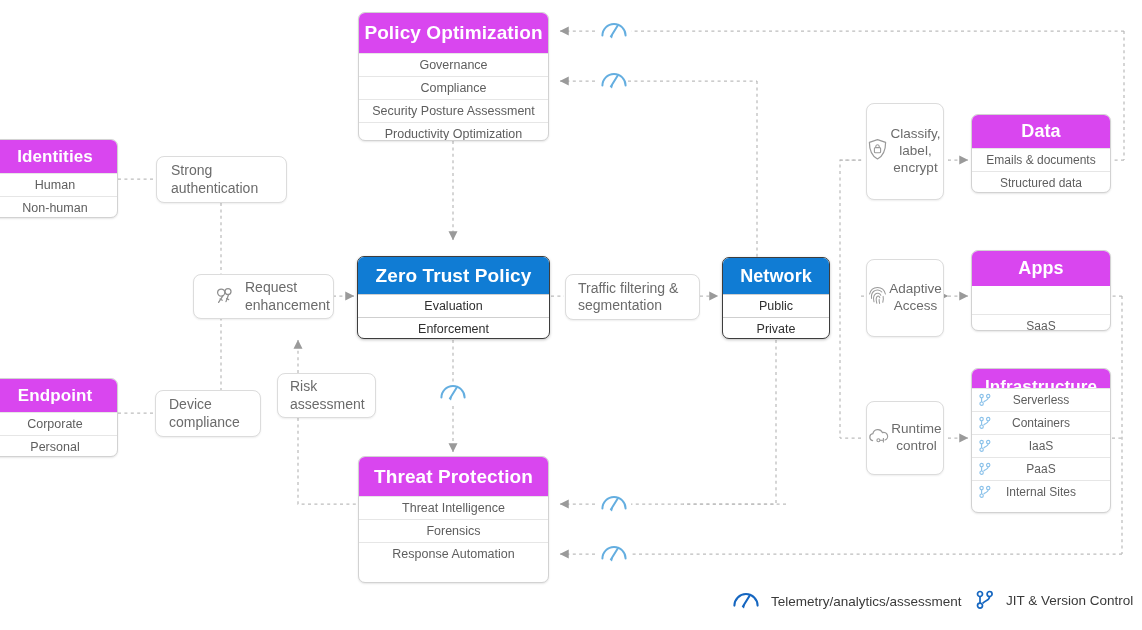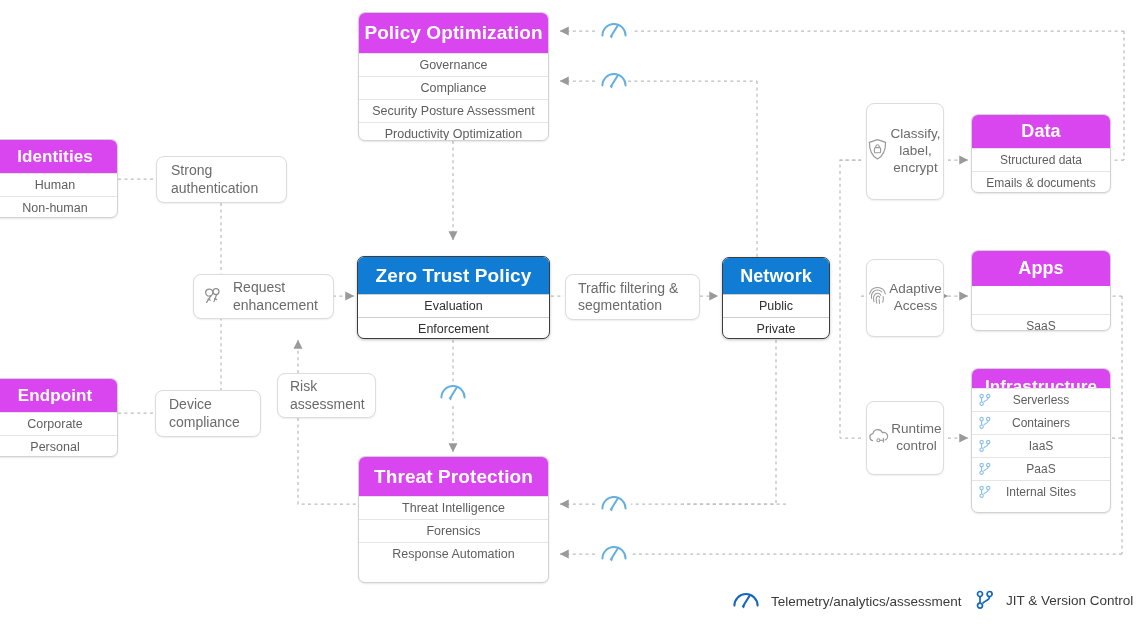--- a/index.html
+++ b/index.html
@@ -69,21 +69,21 @@
 
   
   .pill.stack{
     flex-direction:row;
     justify-content:center;
     text-align:center;
   }
   .pill.stack .gl{margin-bottom:5px;}
 
   
-  .pill.lead{padding-left:8px;gap:10px;}
+  .pill.lead{padding-left:20px;gap:10px;}
 
   .legend{
     position:absolute;
     display:flex;
     align-items:center;
     gap:10px;
     color:#3a3a3a;
     white-space:nowrap;
   }
   .jiticon{margin-right:2px;}
@@ -198,22 +198,22 @@
   </div>
 
   <div class="card" style="left:-8px;top:378px;width:126px;height:79px;">
     <div class="hdr" style="height:33px;line-height:33px;font-size:17px;">Endpoint</div>
     <div class="row" style="height:22px;font-size:12.5px;">Corporate</div>
     <div class="row" style="height:22px;font-size:12.5px;">Personal</div>
   </div>
 
   <div class="card" style="left:971px;top:114px;width:140px;height:79px;">
     <div class="hdr" style="height:33px;line-height:33px;font-size:18px;">Data</div>
+    <div class="row" style="height:22px;font-size:12px;">Emails &amp; documents</div>
     <div class="row" style="height:22px;font-size:12px;">Structured data</div>
-    <div class="row" style="height:22px;font-size:12px;">Emails &amp; documents</div>
   </div>
 
   <div class="card" style="left:971px;top:250px;width:140px;height:81px;">
     <div class="hdr" style="height:35px;line-height:35px;font-size:18px;">Apps</div>
     <div class="row" style="height:22px;font-size:12px;margin-top:28px;">SaaS</div>
     <div class="row" style="height:22px;font-size:12px;">On-premises</div>
   </div>
 
   <div class="card" style="left:971px;top:368px;width:140px;height:145px;">
     <div class="hdr" style="height:19px;line-height:35px;font-size:17px;">Infrastructure</div>

